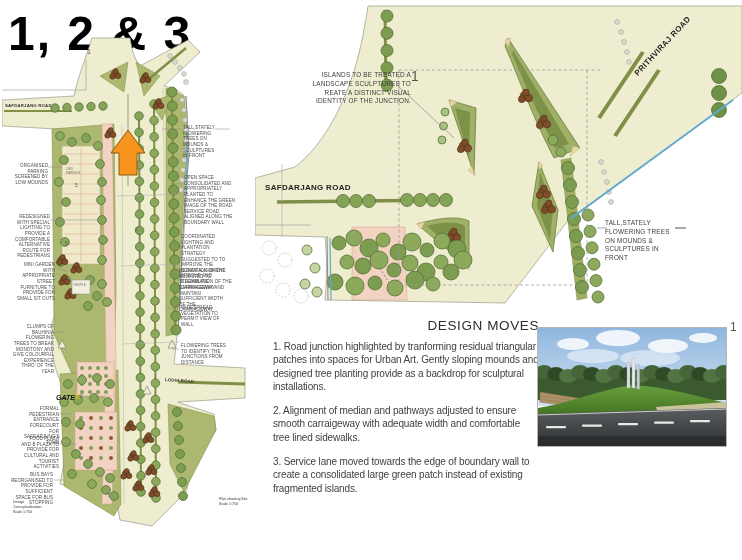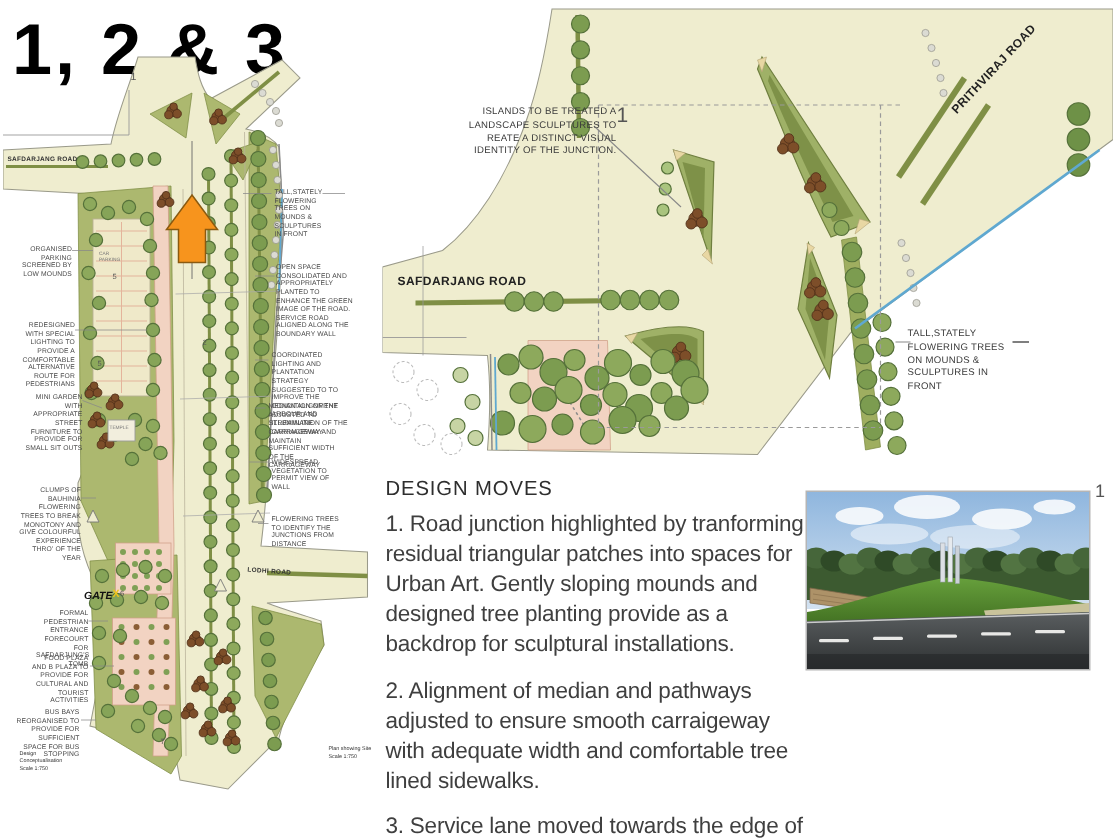--- a/index.html
+++ b/index.html
@@ -18,22 +18,22 @@
   .roadlab{position:absolute;font-size:4.3px;font-weight:bold;color:#333;letter-spacing:.2px;white-space:nowrap;}
   .jroadlab{position:absolute;font-size:8px;font-weight:bold;color:#222;letter-spacing:.3px;white-space:nowrap;}
   .marker1{position:absolute;font-size:7px;color:#555;}
   .jmarker1{position:absolute;font-size:14px;font-weight:300;color:#555;}
   .num{position:absolute;font-size:5px;color:#555;}
   .gate{position:absolute;font-size:7px;font-weight:bold;font-style:italic;color:#111;white-space:nowrap;}
   .gatex{position:absolute;font-size:7px;font-weight:bold;color:#F0C419;}
   .tiny{position:absolute;font-size:3.2px;color:#777;line-height:1.2;}
   .cap{position:absolute;font-size:3.6px;color:#333;line-height:1.35;}
   .design-moves{position:absolute;left:257px;top:318px;width:282px;color:#3f3f3f;}
-  .design-moves h2{margin:0 0 7px 0;font-size:13.5px;font-weight:400;letter-spacing:.6px;color:#2e2e2e;}
-  .design-moves p{margin:0 0 11px 0;font-size:15px;line-height:1.33;letter-spacing:-.15px;}
+  .design-moves h2{margin:0 0 7px 0;font-size:13.5px;font-weight:400;letter-spacing:.6px;color:#2e2e2e;text-align:right;}
+  .design-moves p{margin:0 0 11px 16px;font-size:10px;line-height:1.33;letter-spacing:-.15px;}
   .photo{position:absolute;left:537px;top:327px;width:188px;height:118px;border:1px solid #b5b5b5;overflow:hidden;}
   .fig-num{position:absolute;left:730px;top:320px;font-size:12px;font-weight:300;color:#555;}
   .prithvi{transform:rotate(-47deg);transform-origin:left center;}
   .lodhi{transform:rotate(4deg);transform-origin:left center;}
 </style>
 </head>
 <body>
 
 <div class="board">
 

